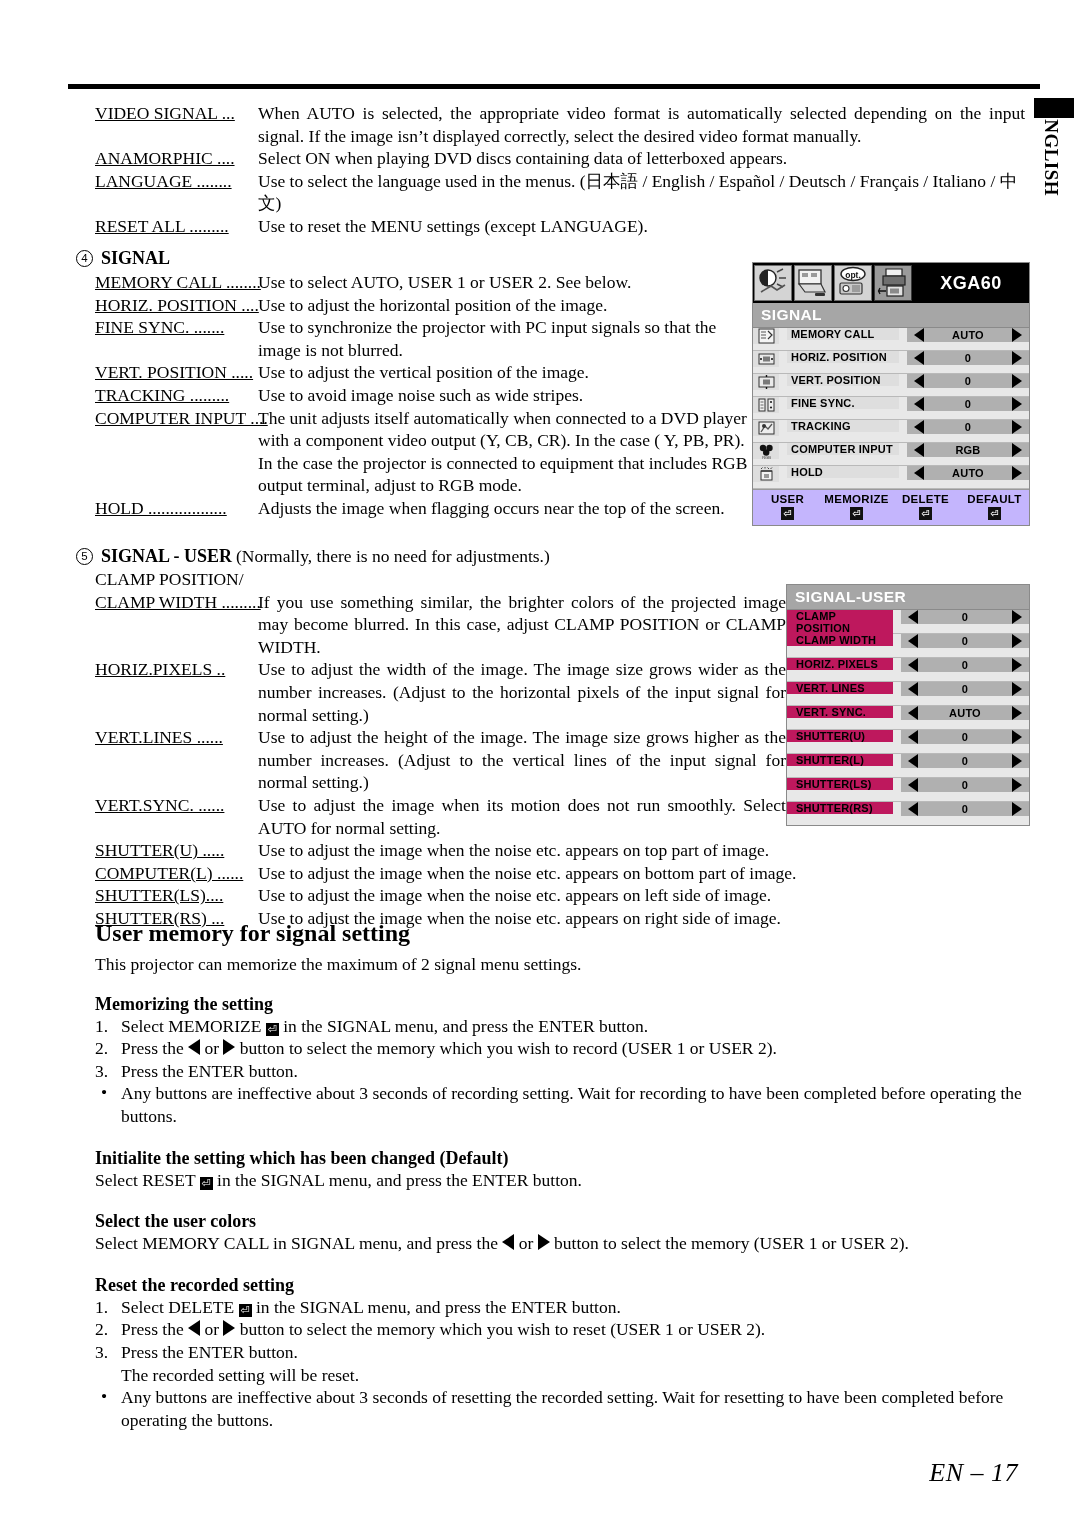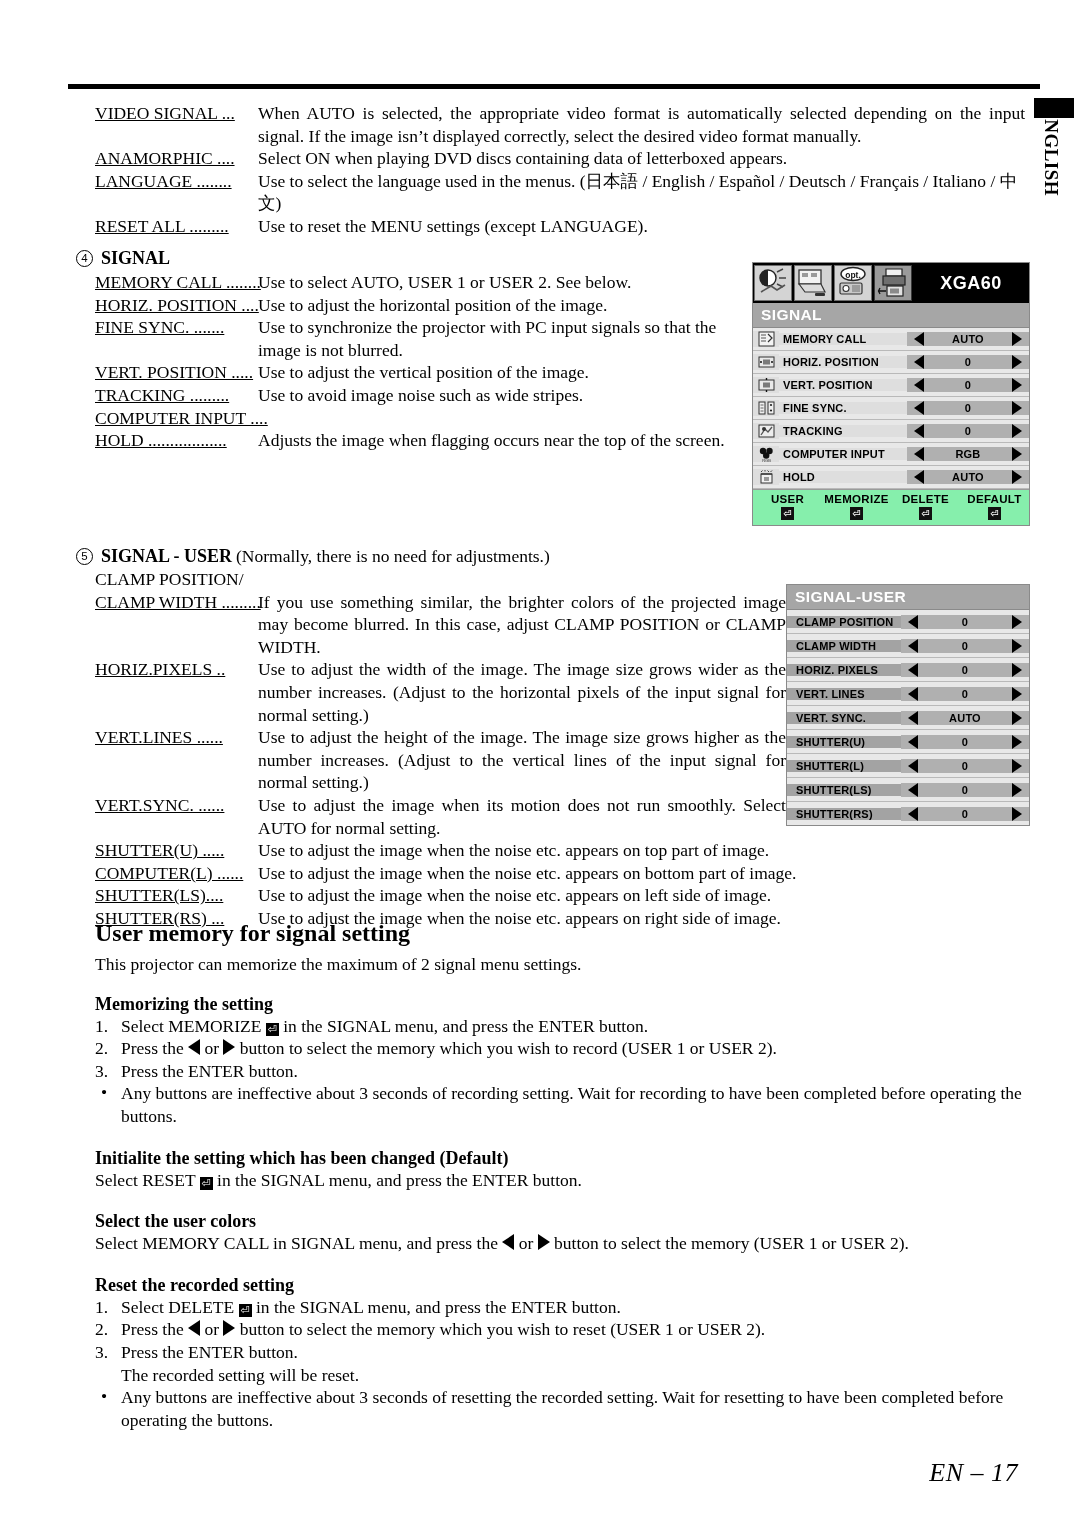--- a/index.html
+++ b/index.html
@@ -164,23 +164,24 @@
     color: #fff;
     font-weight: bold;
     font-size: 15.5px;
     padding: 3px 0 3px 8px;
     letter-spacing: .4px;
     border-bottom: 1px solid #8a8a8a;
   }
 
   .osd-row {
     display: flex;
-    align-items: center;
+    align-items: flex-start;
     height: 22px;
     border-bottom: 1px solid #b9b9b9;
+    gap: 8px;
   }
   .osd-row:last-child { border-bottom: none; }
   .osd-icon {
     width: 26px;
     flex: 0 0 26px;
     display: flex; align-items: center; justify-content: center;
     background: #dedede;
   }
   .osd-label {
     flex: 1;
@@ -205,21 +206,21 @@
     font-size: 11px;
     font-weight: bold;
     flex: 1; text-align: center;
     letter-spacing: .2px;
   }
   .tri-l { width:0;height:0;border-top:7px solid transparent;border-bottom:7px solid transparent;border-right:10px solid #000; }
   .tri-r { width:0;height:0;border-top:7px solid transparent;border-bottom:7px solid transparent;border-left:10px solid #000; }
 
   .osd-footer {
     display: flex;
-    background: #86efac;
+    background: #c4b5fd;
     border-top: 1px solid #9a9a9a;
     padding: 3px 0 5px;
   }
   .osd-fbtn {
     flex: 1;
     text-align: center;
     font-size: 11.5px;
     font-weight: bold;
     letter-spacing: .3px;
   }
@@ -228,21 +229,21 @@
     margin: 2px auto 0;
     width: 13px; height: 13px;
     background: #111;
     color: #fff;
     font-size: 10px;
     line-height: 13px;
     font-family: "DejaVu Sans", sans-serif;
   }
 
   
-  .osd-user .osd-label { background: #a3a3a3; padding-left: 9px; font-size: 11px; }
+  .osd-user .osd-label { background: #be185d; padding-left: 9px; font-size: 11px; }
   .osd-user .osd-row { height: 23px; }
   .osd-user .osd-val { width: 128px; flex: 0 0 128px; background: #b0b0b0; }
 
   .footer-page {
     position: absolute;
     right: 62px; bottom: 40px;
     font-size: 26px;
     letter-spacing: .5px;
     font-style: italic;
   }
@@ -299,20 +300,21 @@
       <div class="drow">
         <div class="dterm">VERT. POSITION .....</div>
         <div class="ddesc">Use to adjust the vertical position of the image.</div>
       </div>
       <div class="drow">
         <div class="dterm">TRACKING .........</div>
         <div class="ddesc">Use to avoid image noise such as wide stripes.</div>
       </div>
       <div class="drow">
         <div class="dterm">COMPUTER INPUT ....</div>
+        <div class="ddesc">The unit adjusts itself automatically when connected to a DVD player with a component video output (Y, CB, CR). In the case ( Y, PB, PR). In the case the projector is connected to equipment that includes RGB output terminal, adjust to RGB mode.</div>
       </div>
       <div class="drow">
         <div class="dterm">HOLD ..................</div>
         <div class="ddesc">Adjusts the image when flagging occurs near the top of the screen.</div>
       </div>
     </div>
   </div>
 
   <div style="position:absolute; left:76px; top:546px; width:710px;">
     <div style="margin-bottom:1px;">

